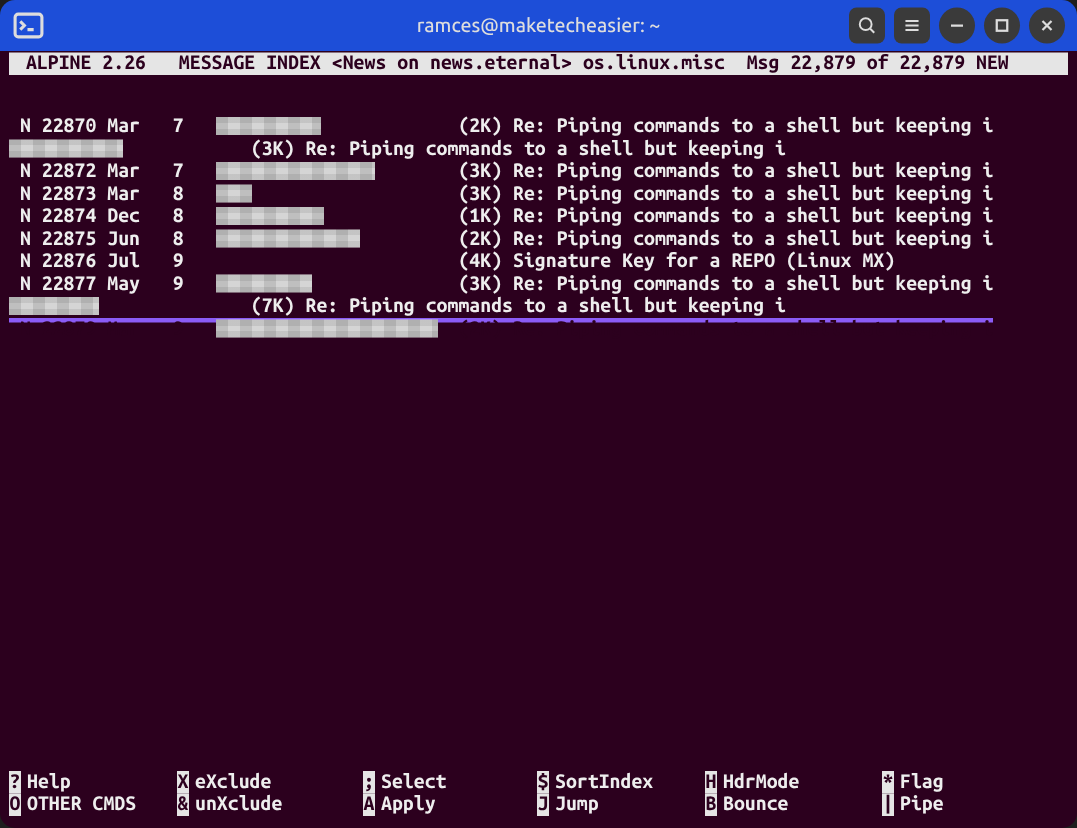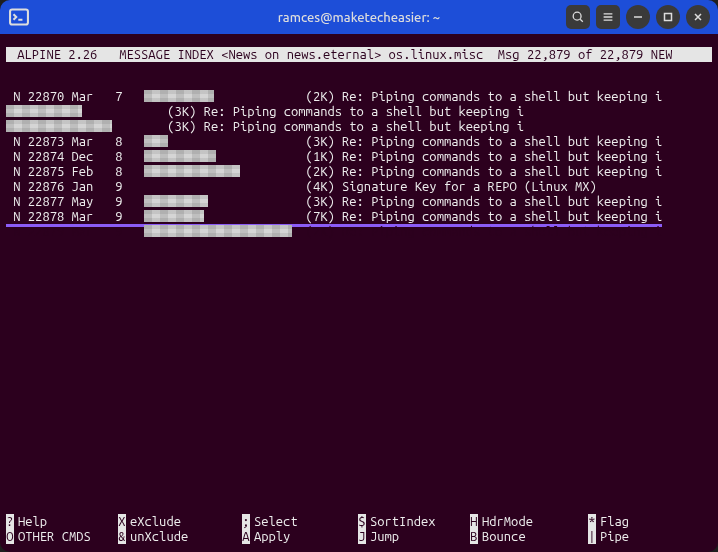--- a/index.html
+++ b/index.html
@@ -51,24 +51,24 @@
     display: flex; align-items: center; justify-content: center;
     color: #ddd;
   }
   .tb-sq svg { width: 14px; height: 14px; }
   .terminal {
     width: 100%;
     height: calc(552px - 34px);
     background: #2c001e;
     color: #eee;
     position: relative;
-    padding: 13px 6px;
+    padding: 1px 6px;
     border-radius: 0 0 10px 10px;
     line-height: 15px;
-    font-weight: 400;
+    font-weight: 700;
   }
   .statusbar {
     background: #e5e5e5;
     color: #2c001e;
     padding: 0 4px;
     white-space: pre;
     height: 15px;
   }
   .blank { height: 15px; }
   .msg-row {
@@ -159,27 +159,27 @@
   </div>
 </div>
 
 <div class="terminal">
   <div class="statusbar"> <span>ALPINE 2.26</span>   <span>MESSAGE INDEX</span> <span>&lt;News on news.eternal&gt;</span> <span>os.linux.misc</span>  <span>Msg 22,879 of 22,879 NEW</span> </div>
   <div class="blank"></div>
 
   <div id="msglist">
       <div class="msg-row"><span class="sel-bg"> N 22870 Mar   7   </span><span class="sel-bg" style="width: 154px; display: inline-block;"><span class="pixelate" style="width: 70px;"></span></span><span class="sel-bg"> (2K) Re: Piping commands to a shell but keeping i</span></div>
       <div class="msg-row"><span class="sel-bg" style="width: 154px; display: inline-block;"><span class="pixelate" style="width: 76px;"></span></span><span class="sel-bg"> (3K) Re: Piping commands to a shell but keeping i</span></div>
-      <div class="msg-row"><span class="sel-bg" style="width: 154px; display: inline-block;"><span class="pixelate" style="width: 106px;"></span></span><span class="sel-bg"> (3K) Re: Piping commands to a shell but keeping i</span></div>
+      <div class="msg-row"><span class="sel-bg"> N 22872 Mar   7   </span><span class="sel-bg" style="width: 154px; display: inline-block;"><span class="pixelate" style="width: 106px;"></span></span><span class="sel-bg"> (3K) Re: Piping commands to a shell but keeping i</span></div>
       <div class="msg-row"><span class="sel-bg"> N 22873 Mar   8   </span><span class="sel-bg" style="width: 154px; display: inline-block;"><span class="pixelate" style="width: 24px;"></span></span><span class="sel-bg"> (3K) Re: Piping commands to a shell but keeping i</span></div>
       <div class="msg-row"><span class="sel-bg"> N 22874 Dec   8   </span><span class="sel-bg" style="width: 154px; display: inline-block;"><span class="pixelate" style="width: 72px;"></span></span><span class="sel-bg"> (1K) Re: Piping commands to a shell but keeping i</span></div>
-      <div class="msg-row"><span class="sel-bg"> N 22875 Feb   8   </span><span class="sel-bg" style="width: 154px; display: inline-block;"><span class="pixelate" style="width: 96px;"></span></span><span class="sel-bg"> (2K) Re: Piping commands to a shell but keeping i</span></div>
-      <div class="msg-row"><span class="sel-bg"> N 22876 Jan   9   </span><span class="sel-bg" style="width: 154px; display: inline-block;"></span><span class="sel-bg"> (4K) Signature Key for a REPO (Linux MX)</span></div>
+      <div class="msg-row"><span class="sel-bg"> N 22875 Jun   8   </span><span class="sel-bg" style="width: 154px; display: inline-block;"><span class="pixelate" style="width: 96px;"></span></span><span class="sel-bg"> (2K) Re: Piping commands to a shell but keeping i</span></div>
+      <div class="msg-row"><span class="sel-bg"> N 22876 Jul   9   </span><span class="sel-bg" style="width: 154px; display: inline-block;"></span><span class="sel-bg"> (4K) Signature Key for a REPO (Linux MX)</span></div>
       <div class="msg-row"><span class="sel-bg"> N 22877 May   9   </span><span class="sel-bg" style="width: 154px; display: inline-block;"><span class="pixelate" style="width: 64px;"></span></span><span class="sel-bg"> (3K) Re: Piping commands to a shell but keeping i</span></div>
-      <div class="msg-row"><span class="sel-bg"> N 22878 Mar   9   </span><span class="sel-bg" style="width: 154px; display: inline-block;"><span class="pixelate" style="width: 60px;"></span></span><span class="sel-bg"> (7K) Re: Piping commands to a shell but keeping i</span></div>
+      <div class="msg-row"><span class="sel-bg" style="width: 154px; display: inline-block;"><span class="pixelate" style="width: 60px;"></span></span><span class="sel-bg"> (7K) Re: Piping commands to a shell but keeping i</span></div>
       <div class="msg-row selected"><span class="sel-bg"> N 22879 Mar   9   </span><span class="sel-bg" style="width: 154px; display: inline-block;"><span class="pixelate" style="width: 148px;"></span></span><span class="sel-bg"> (2K) Re: Piping commands to a shell but keeping i</span></div>
     </div>
 
   <div class="bottom">
     <div class="cmd-row" id="cmdrow1"><div class="cmd" style="width: 112px;"><span class="key">?</span><span class="lbl">Help</span></div><div class="cmd" style="width: 124px;"><span class="key">X</span><span class="lbl">eXclude</span></div><div class="cmd" style="width: 116px;"><span class="key">;</span><span class="lbl">Select</span></div><div class="cmd" style="width: 112px;"><span class="key">$</span><span class="lbl">SortIndex</span></div><div class="cmd" style="width: 118px;"><span class="key">H</span><span class="lbl">HdrMode</span></div><div class="cmd" style="width: 100px;"><span class="key">*</span><span class="lbl">Flag</span></div></div>
     <div class="cmd-row" id="cmdrow2"><div class="cmd" style="width: 112px;"><span class="key">O</span><span class="lbl">OTHER CMDS</span></div><div class="cmd" style="width: 124px;"><span class="key">&amp;</span><span class="lbl">unXclude</span></div><div class="cmd" style="width: 116px;"><span class="key">A</span><span class="lbl">Apply</span></div><div class="cmd" style="width: 112px;"><span class="key">J</span><span class="lbl">Jump</span></div><div class="cmd" style="width: 118px;"><span class="key">B</span><span class="lbl">Bounce</span></div><div class="cmd" style="width: 100px;"><span class="key">|</span><span class="lbl">Pipe</span></div></div>
   </div>
 </div>
 
 </body></html>

